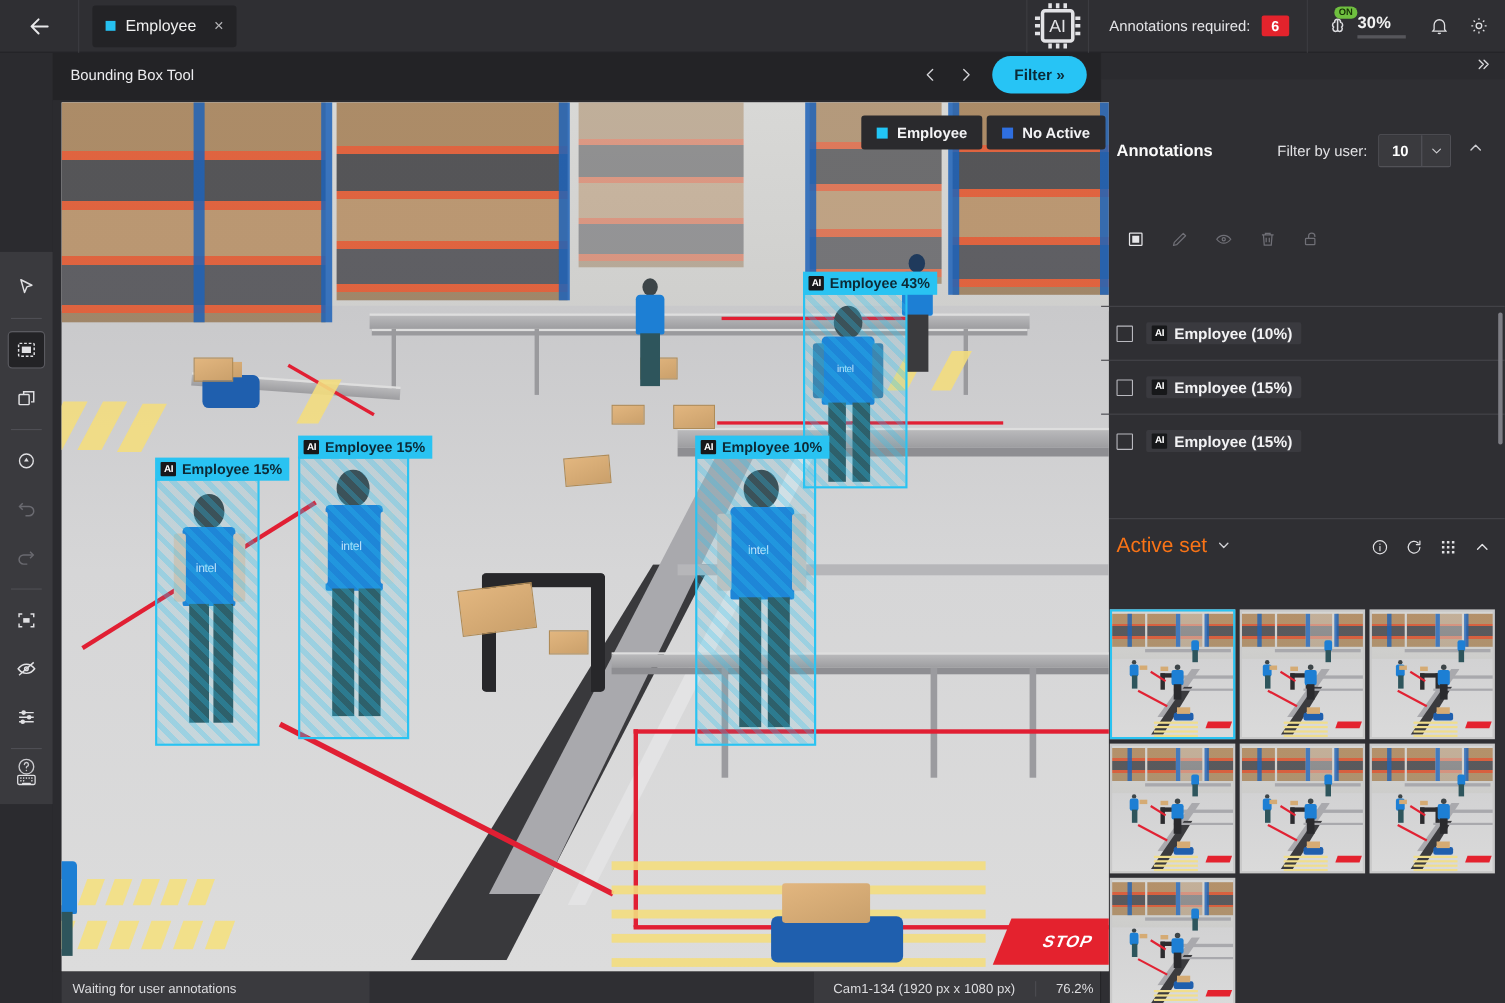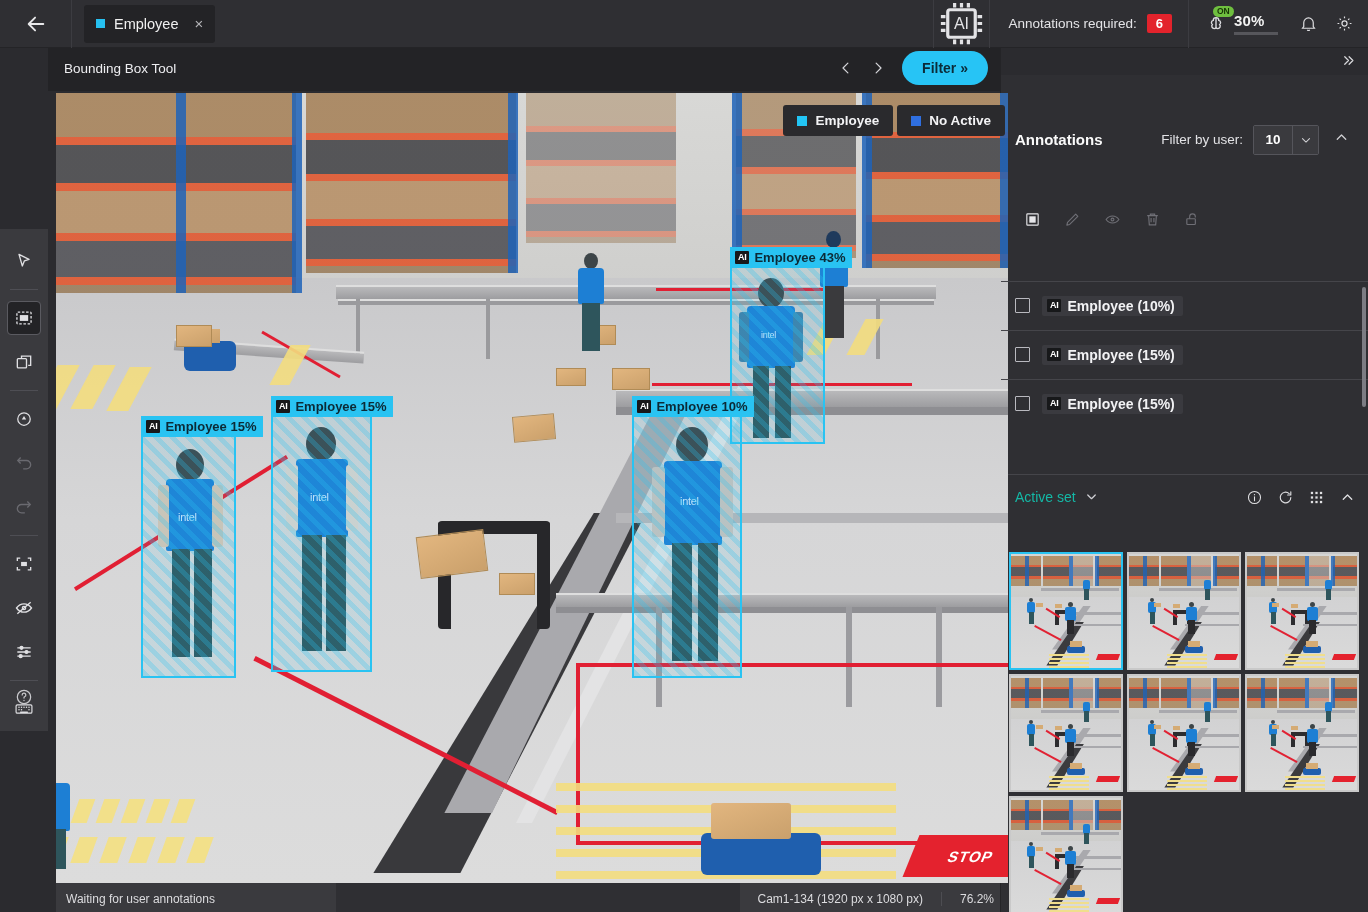--- a/index.html
+++ b/index.html
@@ -249,21 +249,21 @@
   }
   .ann-chip .t { font-size: 14px; font-weight: bold; color: #f2f2f4; }
   .ann-scroll {
     position: absolute; right: 2px; top: 6px; width: 4px; height: 120px; background: #7d7d84; border-radius: 2px;
   }
 
   .set-head {
     display: flex; align-items: center; padding: 14px 12px 10px 14px; gap: 8px;
     border-top: 1px solid #45454a; margin-top: 10px;
   }
-  .set-head .t { font-size: 14px; color: #14b8a6; }
+  .set-head .t { font-size: 19px; color: #f97316; }
   .set-head .chev { color: #cfcfd3; font-size: 11px; }
   .set-head .acts { margin-left: auto; display: flex; align-items: center; gap: 14px; }
   .set-head .acts .a { cursor: pointer; color: #e0e0e3; display:flex; }
   .set-head .acts svg { width: 17px; height: 17px; }
 
   .thumbs {
     display: grid; grid-template-columns: repeat(3, 114px); gap: 4px;
     padding: 0 0 0 8px;
   }
   .thumb {

